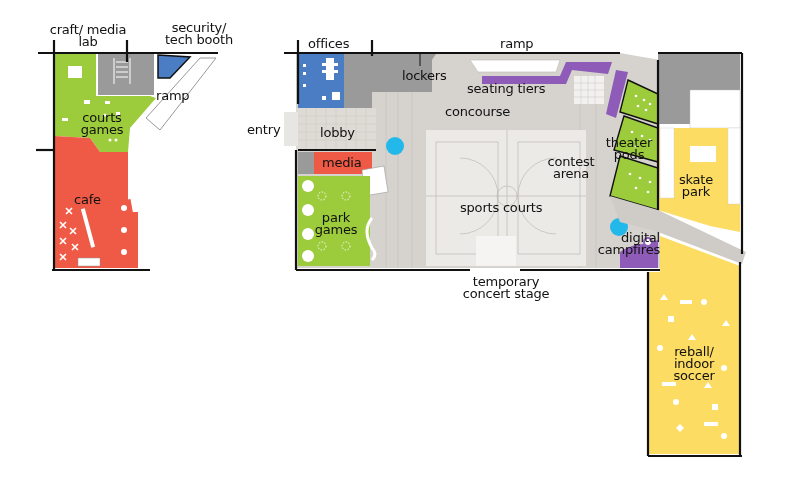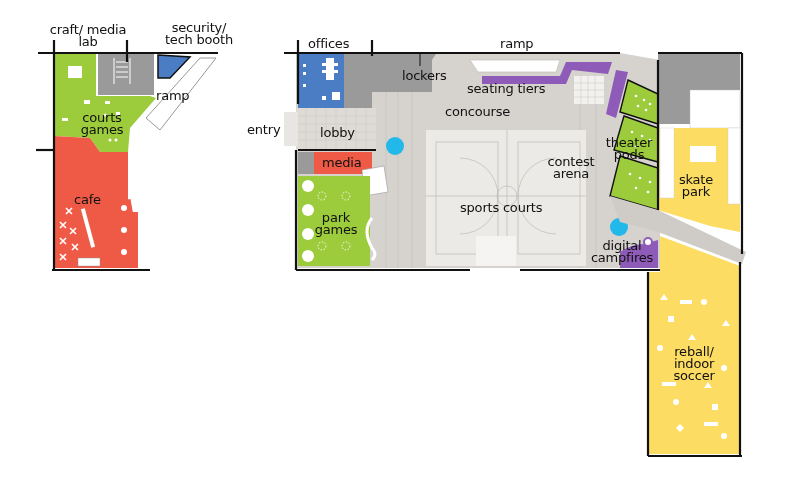--- a/index.html
+++ b/index.html
@@ -273,22 +273,26 @@
 <div class="lbl" style="left:322px;top:157px;">media</div>
 <div class="lbl" style="left:674px;top:174px;width:44px;">
   <div>skate</div>
   <div>park</div>
 </div>
 <div class="lbl" style="left:460px;top:202px;">sports courts</div>
 <div class="lbl" style="left:308px;top:212px;width:56px;">
   <div>park</div>
   <div>games</div>
 </div>
-<div class="lbl" style="left:584px;top:240px;width:76px;">
+<div class="lbl" style="left:584px;top:232px;width:76px;text-align:right;">
   <div>digital</div>
   <div>campfires</div>
+</div>
+<div class="lbl" style="left:448px;top:276px;width:116px;">
+  <div>temporary</div>
+  <div>concert stage</div>
 </div>
 <div class="lbl" style="left:666px;top:346px;width:56px;">
   <div>reball/</div>
   <div>indoor</div>
   <div>soccer</div>
 </div>
 </div>
 
 </body></html>

